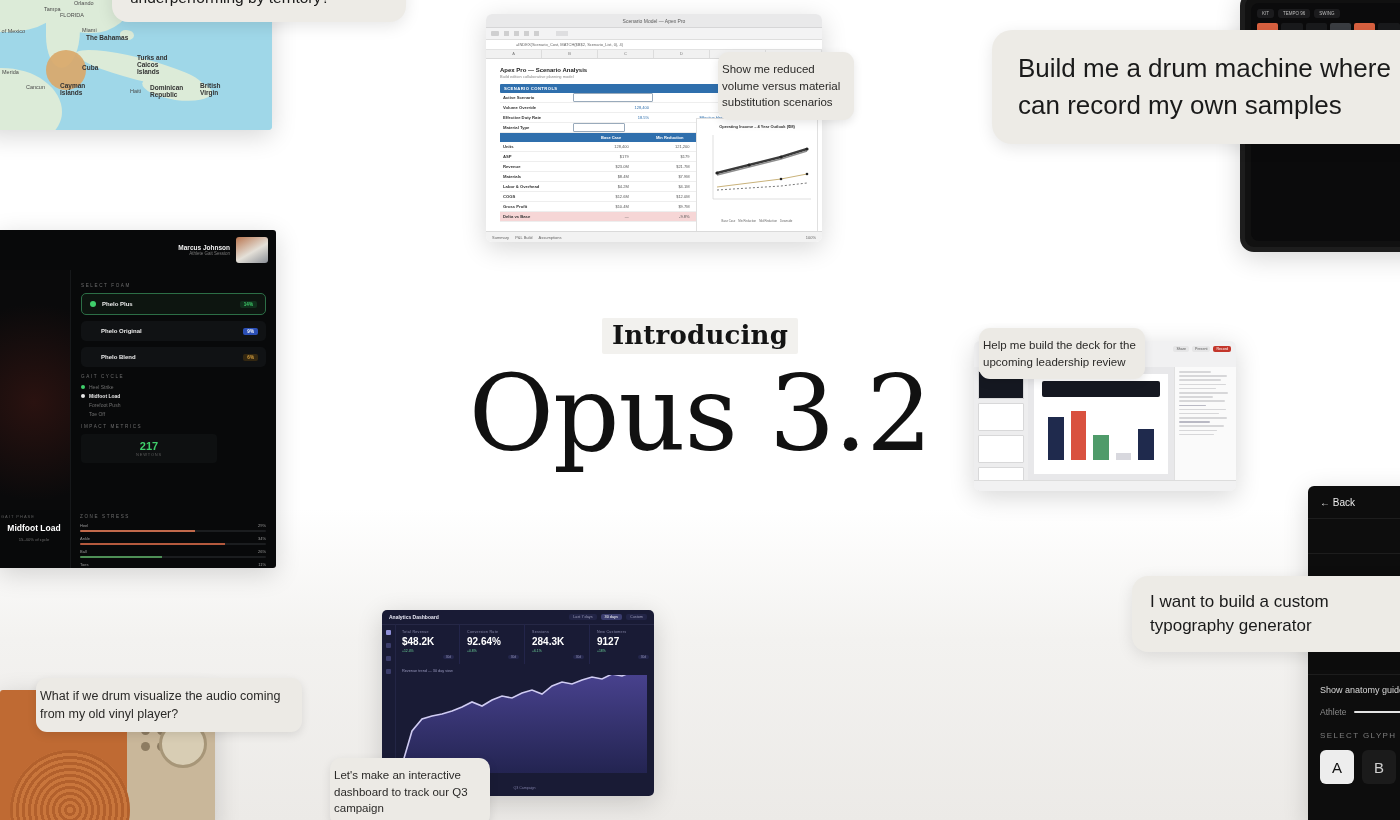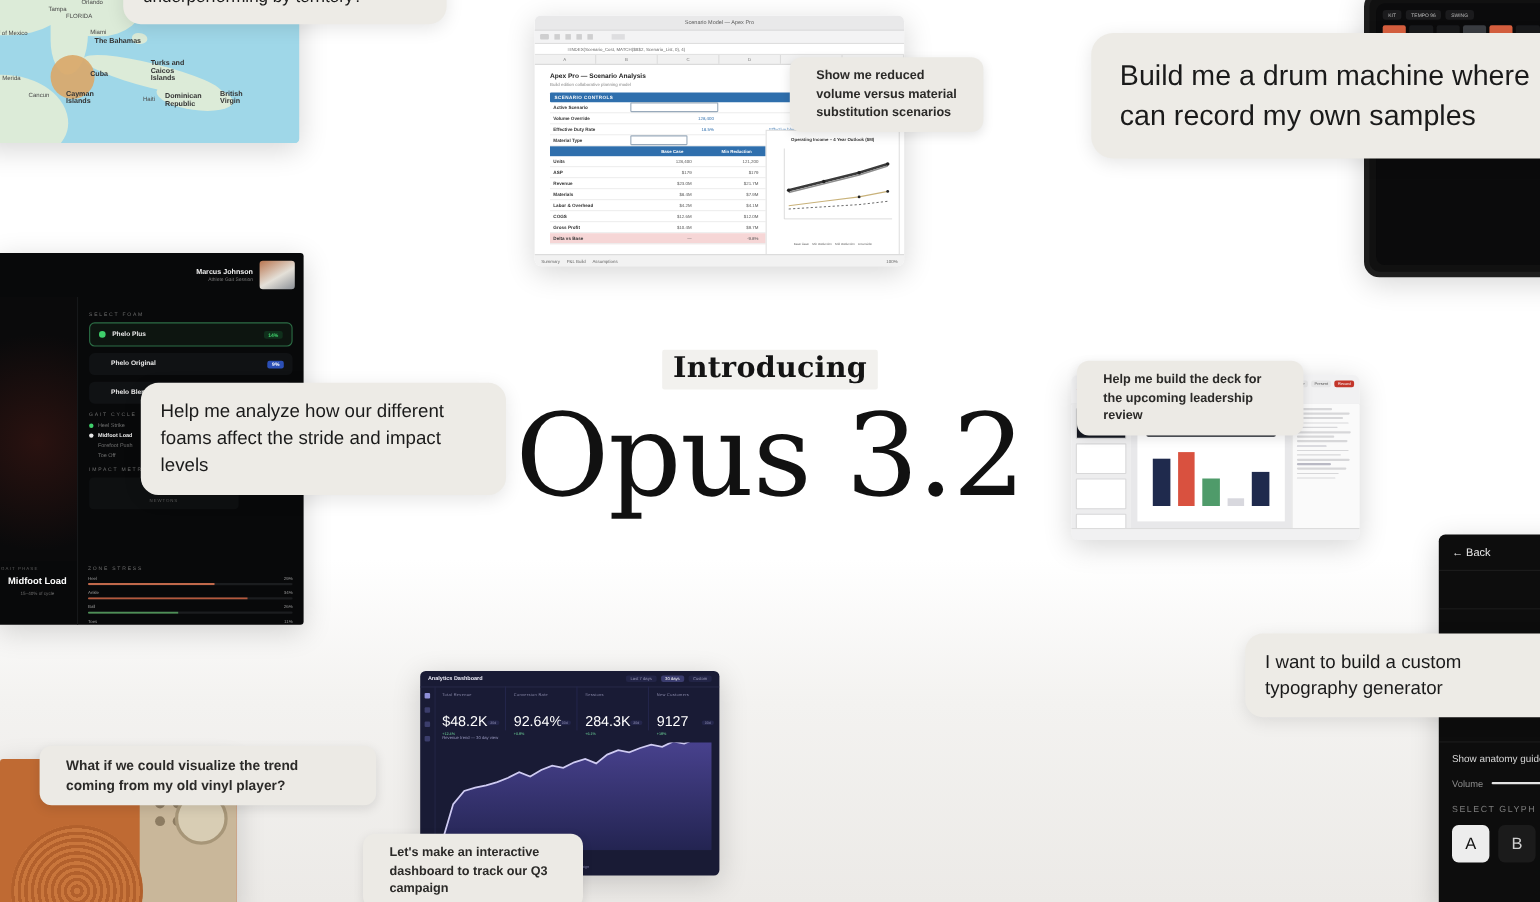--- a/index.html
+++ b/index.html
@@ -9,22 +9,22 @@
          background:linear-gradient(180deg,#ffffff 0%,#ffffff 62%,#f3f2f0 78%,#eceae7 100%);}
 
   
   .card{position:absolute;overflow:hidden;border-radius:6px;
         box-shadow:0 6px 26px rgba(0,0,0,.16);}
 
   
   .bubble{position:absolute;background:#edebe6;border-radius:16px;
           padding:14px 18px;color:#1a1a1a;line-height:1.32;
           box-shadow:0 4px 16px rgba(0,0,0,.10);}
-  .bubble.sm{font-size:11.5px;line-height:1.45;padding:9px 24px;border-radius:11px;
-             background:#eceae5;color:#2b2a28;box-shadow:0 3px 10px rgba(0,0,0,.10);font-weight:bold;}
+  .bubble.sm{font-size:11.5px;line-height:1.45;padding:9px 4px;border-radius:11px;
+             background:#eceae5;color:#2b2a28;box-shadow:0 3px 10px rgba(0,0,0,.10);}
   .bubble.md{font-size:15.5px;}
   .bubble.lg{font-size:26px;line-height:1.42;padding:20px 26px;border-radius:20px;}
 
   
   #hero{position:absolute;left:0;right:0;top:318px;text-align:center;z-index:40;}
   #introducing{display:inline-block;font-family:"DejaVu Serif",serif;font-weight:700;
      font-size:26px;letter-spacing:.2px;color:#141414;background:#f2f1ee;
      padding:2px 10px 4px;border-radius:2px;}
   #opus{font-family:"DejaVu Serif",serif;font-weight:400;font-size:104px;
      letter-spacing:-1px;color:#111;margin-top:6px;line-height:1.05;}
@@ -152,21 +152,21 @@
   .db-title{font-size:5px;color:#e8e8f4;font-weight:700;}
   .db-tabs{margin-left:auto;display:flex;gap:4px;}
   .db-tab{font-size:3.8px;color:#9a9ab8;background:#222446;border-radius:2px;padding:1px 4px;}
   .db-tab.on{background:#3a3c6e;color:#fff;}
   .db-rail{position:absolute;left:0;top:14px;bottom:0;width:13px;border-right:1px solid #232545;
            padding-top:6px;display:flex;flex-direction:column;align-items:center;gap:8px;}
   .db-ri{width:5px;height:5px;border-radius:1px;background:#3b3d6b;}
   .db-kpis{position:absolute;left:13px;right:0;top:14px;height:40px;display:flex;}
   .kpi{flex:1;padding:6px 7px;border-right:1px solid #23254a;position:relative;}
   .kpi .k{font-size:3.6px;color:#8a8aab;letter-spacing:.3px;}
-  .kpi .v{font-size:13px;font-weight:400;color:#fff;margin-top:14px;}
+  .kpi .v{font-size:10px;font-weight:700;color:#fff;margin-top:2px;}
   .kpi .d{font-size:3.4px;color:#6fd89a;margin-top:2px;}
   .kpi .chip{position:absolute;right:5px;bottom:5px;font-size:3.2px;color:#8f8fb4;
              background:#24264b;border-radius:2px;padding:0 3px;}
   .db-chart{position:absolute;left:13px;right:0;top:54px;bottom:16px;padding:5px 7px;box-sizing:border-box;}
   .db-clbl{font-size:3.8px;color:#9898bd;}
   .db-foot{position:absolute;left:13px;right:0;bottom:0;height:16px;
            display:flex;align-items:center;justify-content:center;font-size:3.6px;color:#7b7ba3;}
 
   
   #tide-card{left:757px;top:712px;width:382px;height:108px;background:#efe9e4;border-radius:3px;}
@@ -524,21 +524,20 @@
       <div class="zrow">
         <div class="zl">
             <span>Toes</span>
         <span>11%</span>
           </div>
 
       </div>
     </div>
   </div>
 
-  <div class="bubble md" style="left:128px;top:348px;width:296px;font-size:17px;line-height:1.45;">Help me analyze how our different foams affect the stride and impact levels</div>
 
   <div id="hero">
     <div id="introducing">Introducing</div>
     <div id="opus">Opus 3.2</div>
   </div>
 
   <div class="card" id="deck-card">
     <div class="dk-top">
       <span class="dk-dot" style="background:#ec6a5e"></span>
       <span class="dk-dot" style="background:#f4bf4f"></span>
@@ -661,21 +660,21 @@
     <div class="ty-top">← Back</div>
     <div class="ty-prev">Preview</div>
     <div class="ty-canvas">
       <div class="ty-base">
         <span>baseline</span>
         <span class="ty-dash"></span>
       </div>
     </div>
     <div class="ty-row">Show anatomy guides</div>
     <div class="ty-w">
-      <span>Volume</span>
+      <span>Athlete</span>
       <span class="ty-track"></span>
     </div>
     <div class="ty-sec">SELECT GLYPH</div>
     <div class="ty-glyphs">
       <div class="ty-g on">A</div>
       <div class="ty-g">B</div>
 
     </div>
   </div>
 
@@ -686,15 +685,15 @@
       <div class="vn-sq" style="left:14px;top:36px;"></div>
       <div class="vn-sq" style="left:30px;top:36px;"></div>
       <div class="vn-sq" style="left:14px;top:52px;"></div>
       <div class="vn-sq" style="left:30px;top:52px;"></div>
       <div style="position:absolute;right:8px;top:30px;width:42px;height:42px;border-radius:50%;
                   background:#d8cdb4;border:3px solid #a79678;"></div>
     </div>
     <div class="vn-disc"></div>
   </div>
 
-  <div class="bubble sm" style="left:36px;top:678px;width:258px;font-size:12.5px;">What if we could visualize the trend coming from my old vinyl player?</div>
+  <div class="bubble sm" style="left:36px;top:678px;width:258px;font-size:12.5px;">What if we drum visualize the audio coming from my old vinyl player?</div>
 
 </div>
 
 </body></html>

